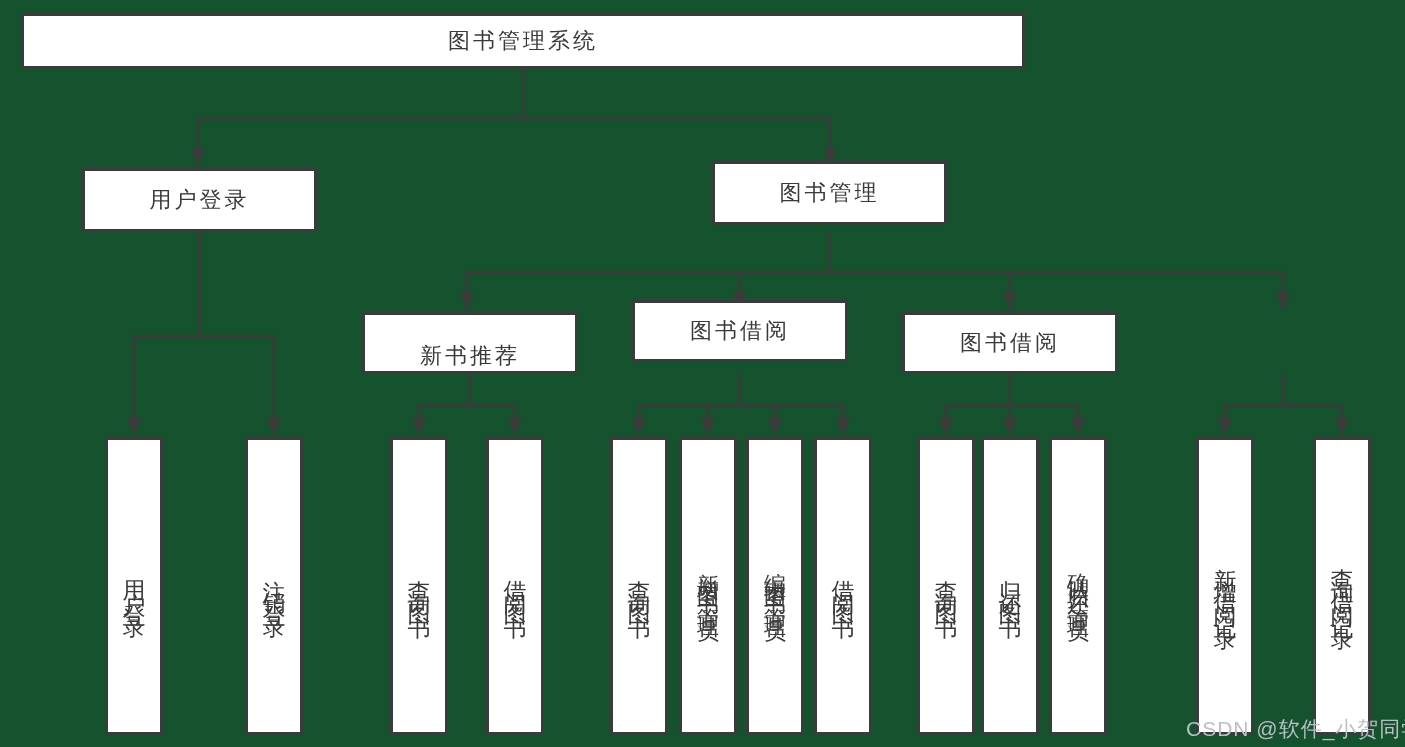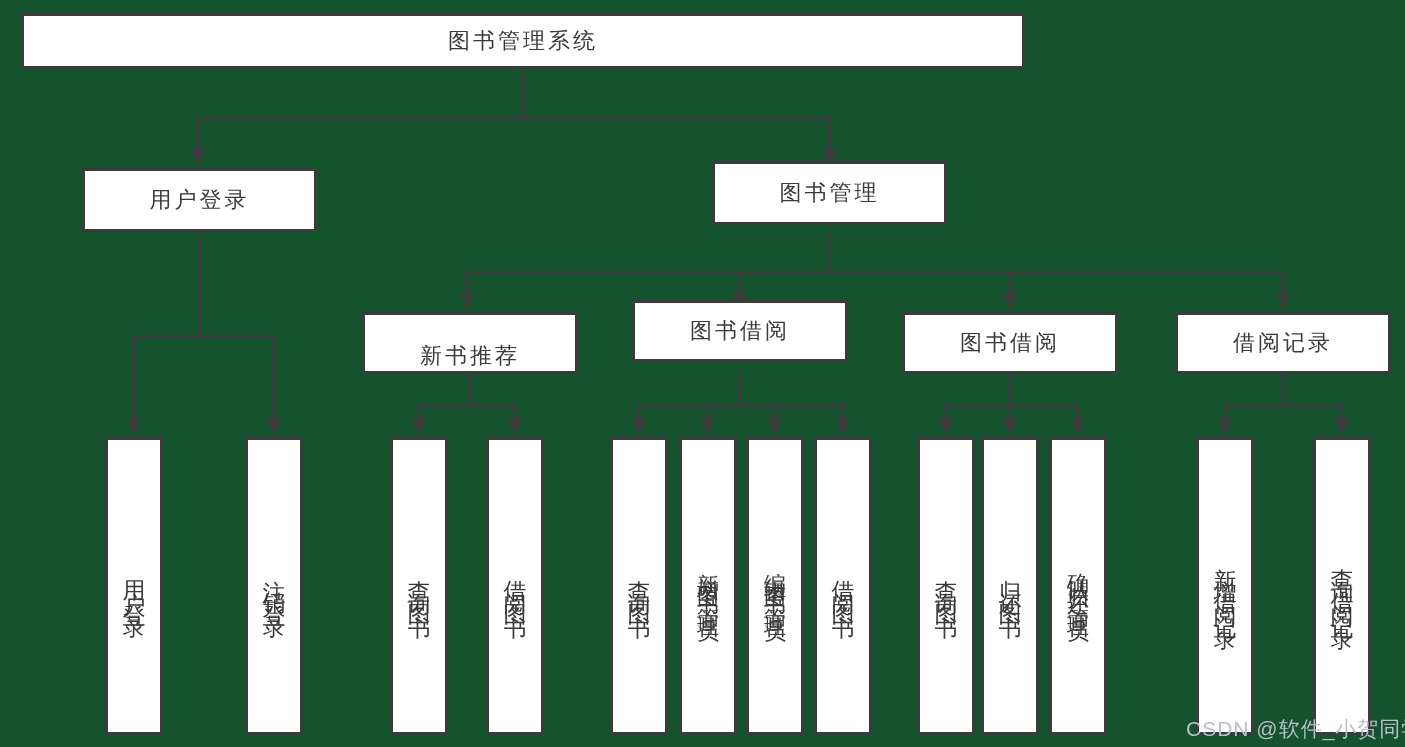--- a/index.html
+++ b/index.html
@@ -118,23 +118,20 @@
 
   <div class="node" style="left:362px; top:312px; width:216px; height:62px;align-items:flex-end;">
     <span class="h-label">新书推荐</span>
   </div>
   <div class="node" style="left:632px; top:300px; width:216px; height:62px;">
     <span class="h-label">图书借阅</span>
   </div>
   <div class="node" style="left:902px; top:312px; width:216px; height:62px;">
     <span class="h-label">图书借阅</span>
   </div>
-  <div class="node" style="left:1175px; top:312px; width:216px; height:62px;">
-    <span class="h-label">借阅记录</span>
-  </div>
 
   <div class="node leaf" style="left:105px; top:437px; width:58px; height:298px;">
     <span>用户登录</span>
   </div>
   <div class="node leaf" style="left:245px; top:437px; width:58px; height:298px;">
     <span>注销登录</span>
   </div>
 
   <div class="node leaf" style="left:390px; top:437px; width:58px; height:298px;">
     <span>查询图书</span>

